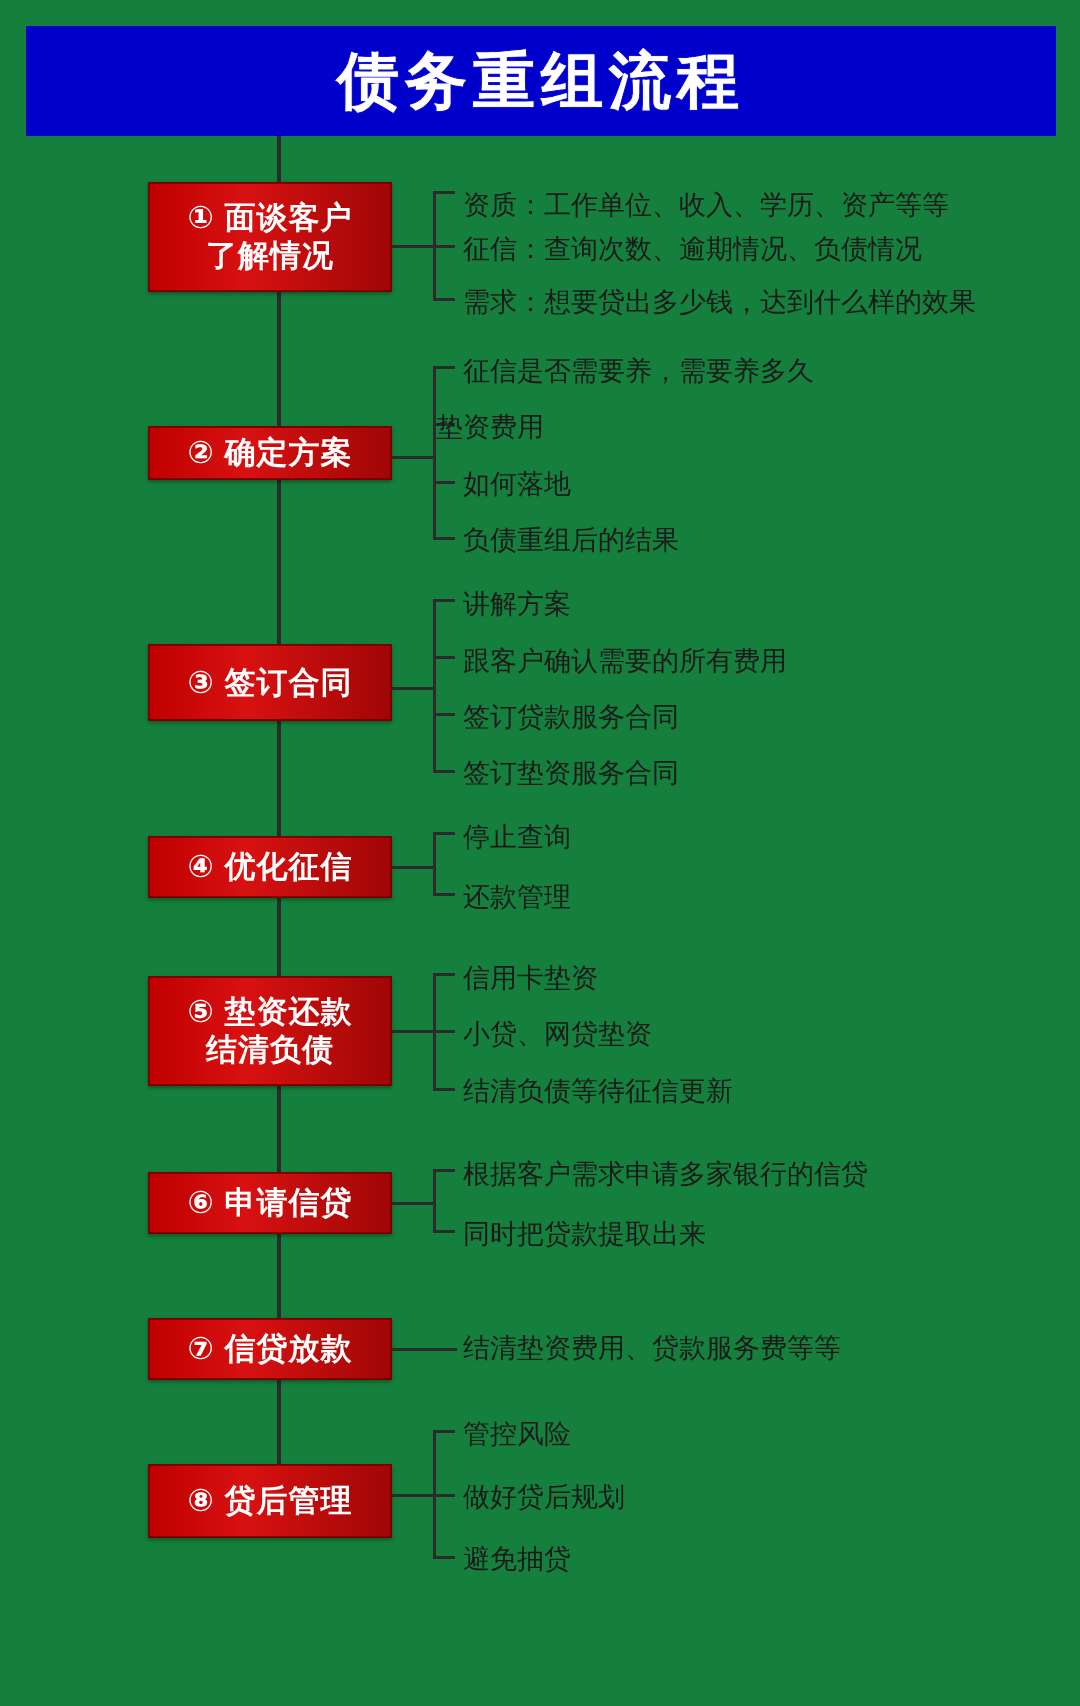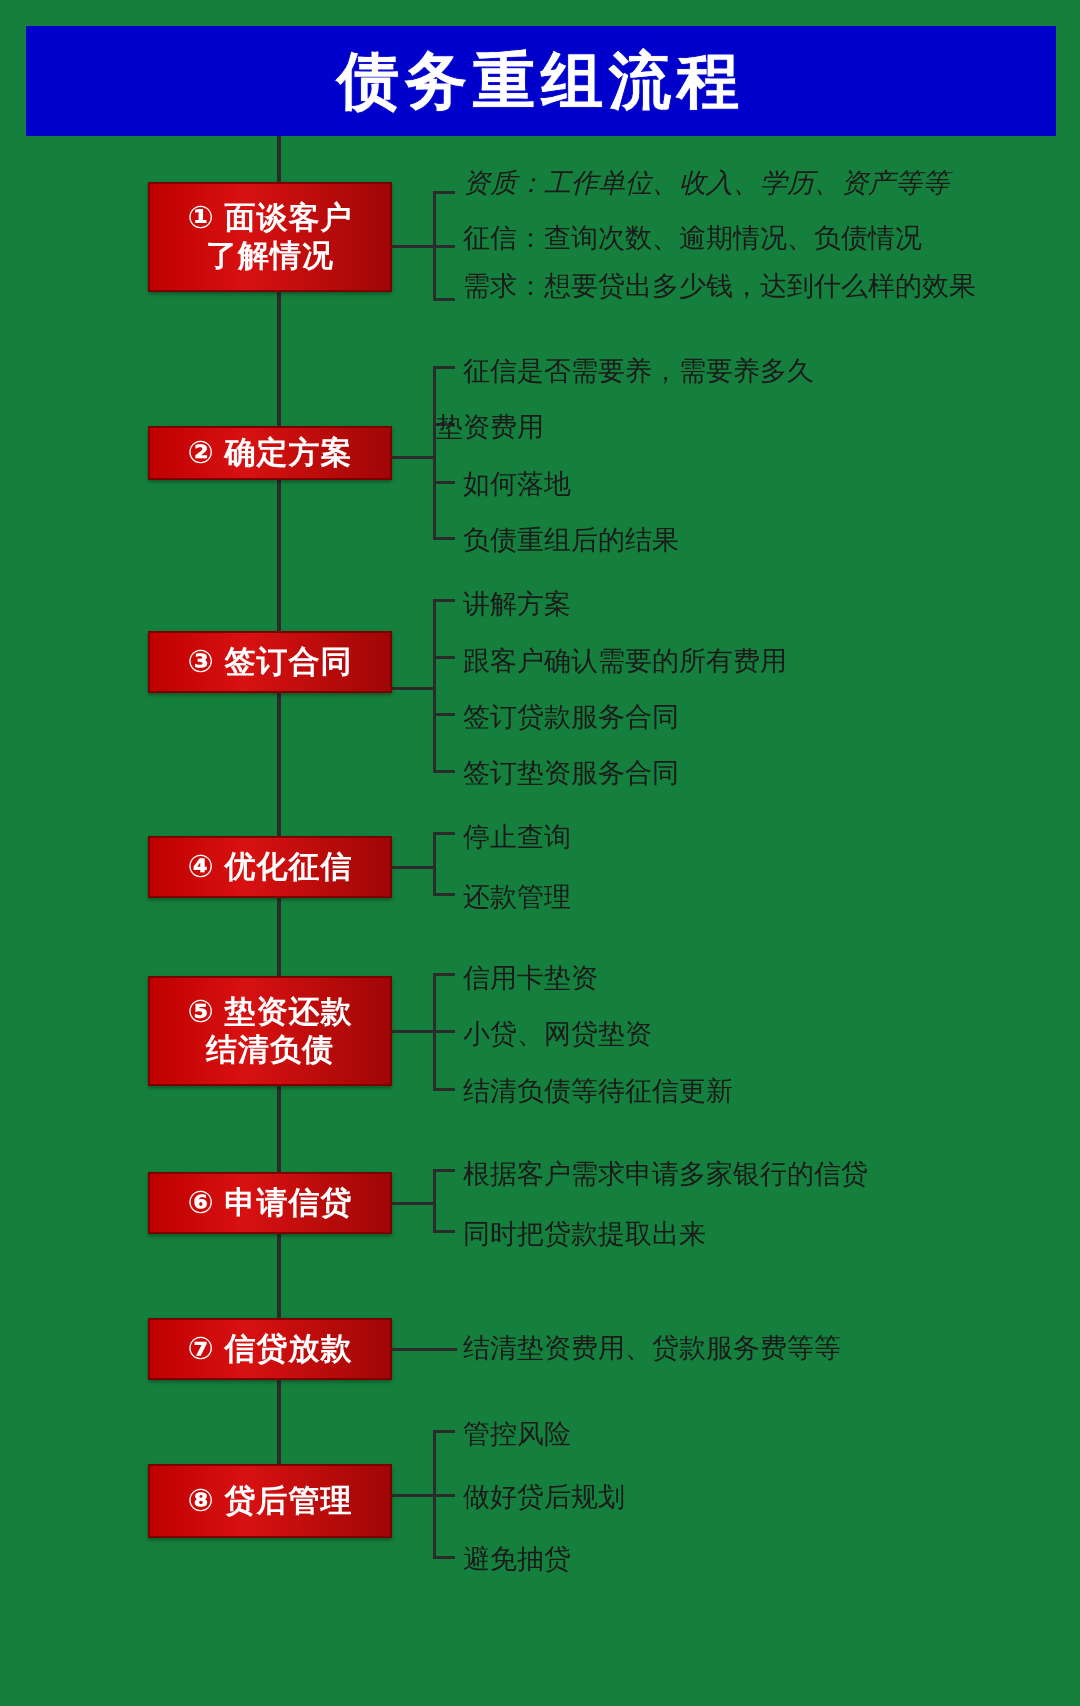--- a/index.html
+++ b/index.html
@@ -116,39 +116,39 @@
 
   <div class="step-box" style="top:182px; height:110px;">
     <div class="step-label">① 面谈客户
 了解情况</div>
   </div>
   <div class="stem" style="left:392px; top:245px; width:42px;"></div>
   <div class="bracket" style="left:433px; top:192px; height:107px;"></div>
   <div class="tick" style="left:433px; top:191px;"></div>
   <div class="tick" style="left:433px; top:245px;"></div>
   <div class="tick" style="left:433px; top:298px;"></div>
-  <div class="detail" style="left:463px; top:170px;font-style:italic;">资质：工作单位、收入、学历、资产等等</div>
-  <div class="detail" style="left:463px; top:227px;font-family:Liberation Mono, monospace;">征信：查询次数、逾期情况、负债情况</div>
-  <div class="detail" style="left:463px; top:273px;text-align:center;">需求：想要贷出多少钱，达到什么样的效果</div>
+  <div class="detail" style="left:463px; top:192px;">资质：工作单位、收入、学历、资产等等</div>
+  <div class="detail" style="left:463px; top:236px;">征信：查询次数、逾期情况、负债情况</div>
+  <div class="detail" style="left:463px; top:289px;text-align:center;">需求：想要贷出多少钱，达到什么样的效果</div>
 
   <div class="step-box" style="top:426px; height:54px;">
     <div class="step-label">② 确定方案</div>
   </div>
   <div class="stem" style="left:392px; top:456px; width:42px;"></div>
   <div class="bracket" style="left:433px; top:367px; height:172px;"></div>
   <div class="tick" style="left:433px; top:366px;"></div>
   <div class="tick" style="left:433px; top:423px;"></div>
   <div class="tick" style="left:433px; top:481px;"></div>
   <div class="tick" style="left:433px; top:537px;"></div>
   <div class="detail" style="left:463px; top:358px;">征信是否需要养，需要养多久</div>
   <div class="detail" style="left:436px; top:414px;">垫资费用</div>
   <div class="detail" style="left:463px; top:471px;">如何落地</div>
   <div class="detail" style="left:463px; top:527px;">负债重组后的结果</div>
 
-  <div class="step-box" style="top:631px; height:62px;">
+  <div class="step-box" style="top:644px; height:77px;">
     <div class="step-label">③ 签订合同</div>
   </div>
   <div class="stem" style="left:392px; top:687px; width:42px;"></div>
   <div class="bracket" style="left:433px; top:600px; height:172px;"></div>
   <div class="tick" style="left:433px; top:599px;"></div>
   <div class="tick" style="left:433px; top:656px;"></div>
   <div class="tick" style="left:433px; top:713px;"></div>
   <div class="tick" style="left:433px; top:770px;"></div>
   <div class="detail" style="left:463px; top:591px;">讲解方案</div>
   <div class="detail" style="left:463px; top:648px;">跟客户确认需要的所有费用</div>

